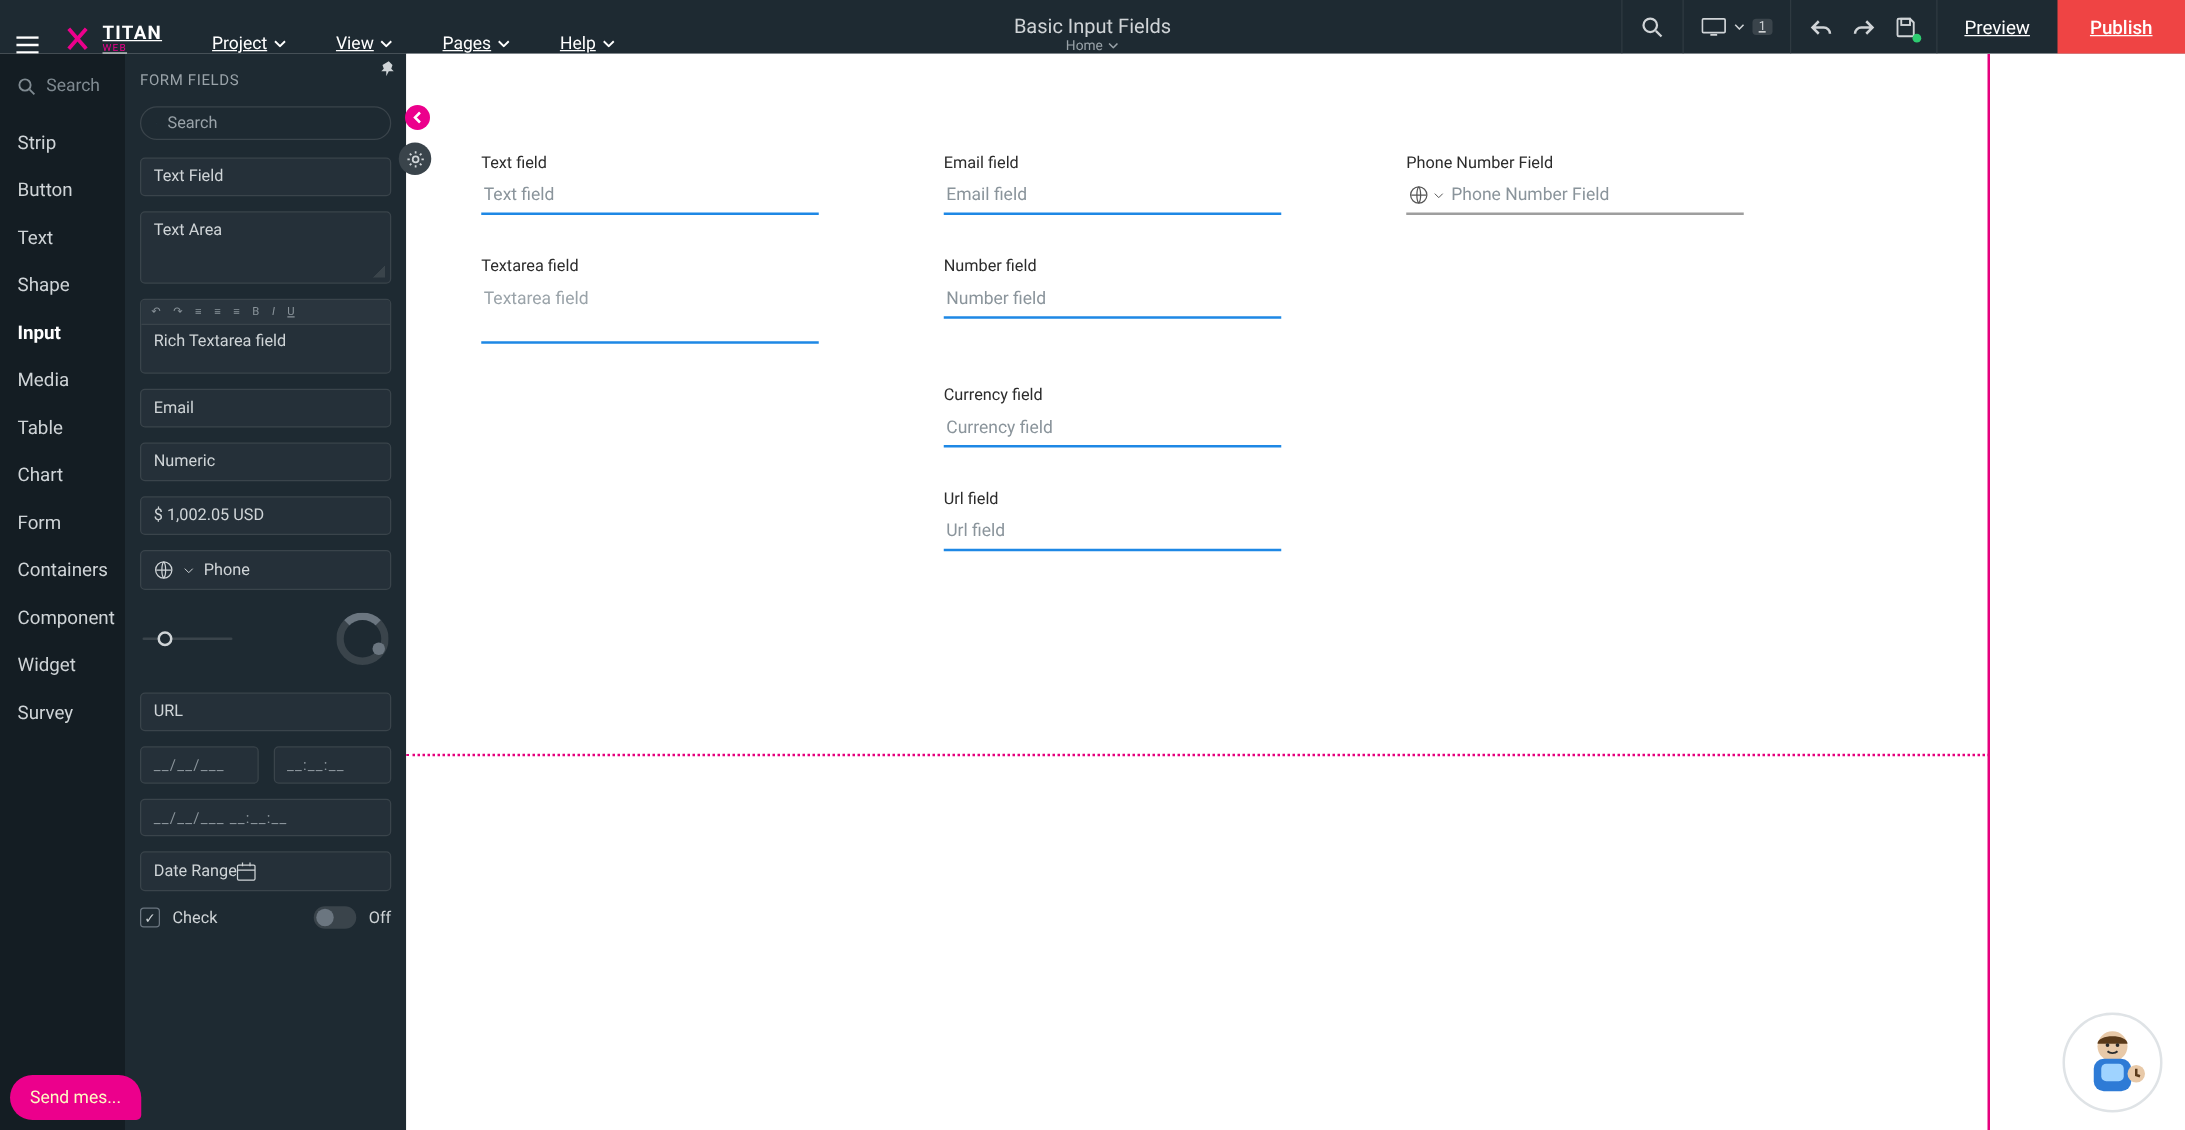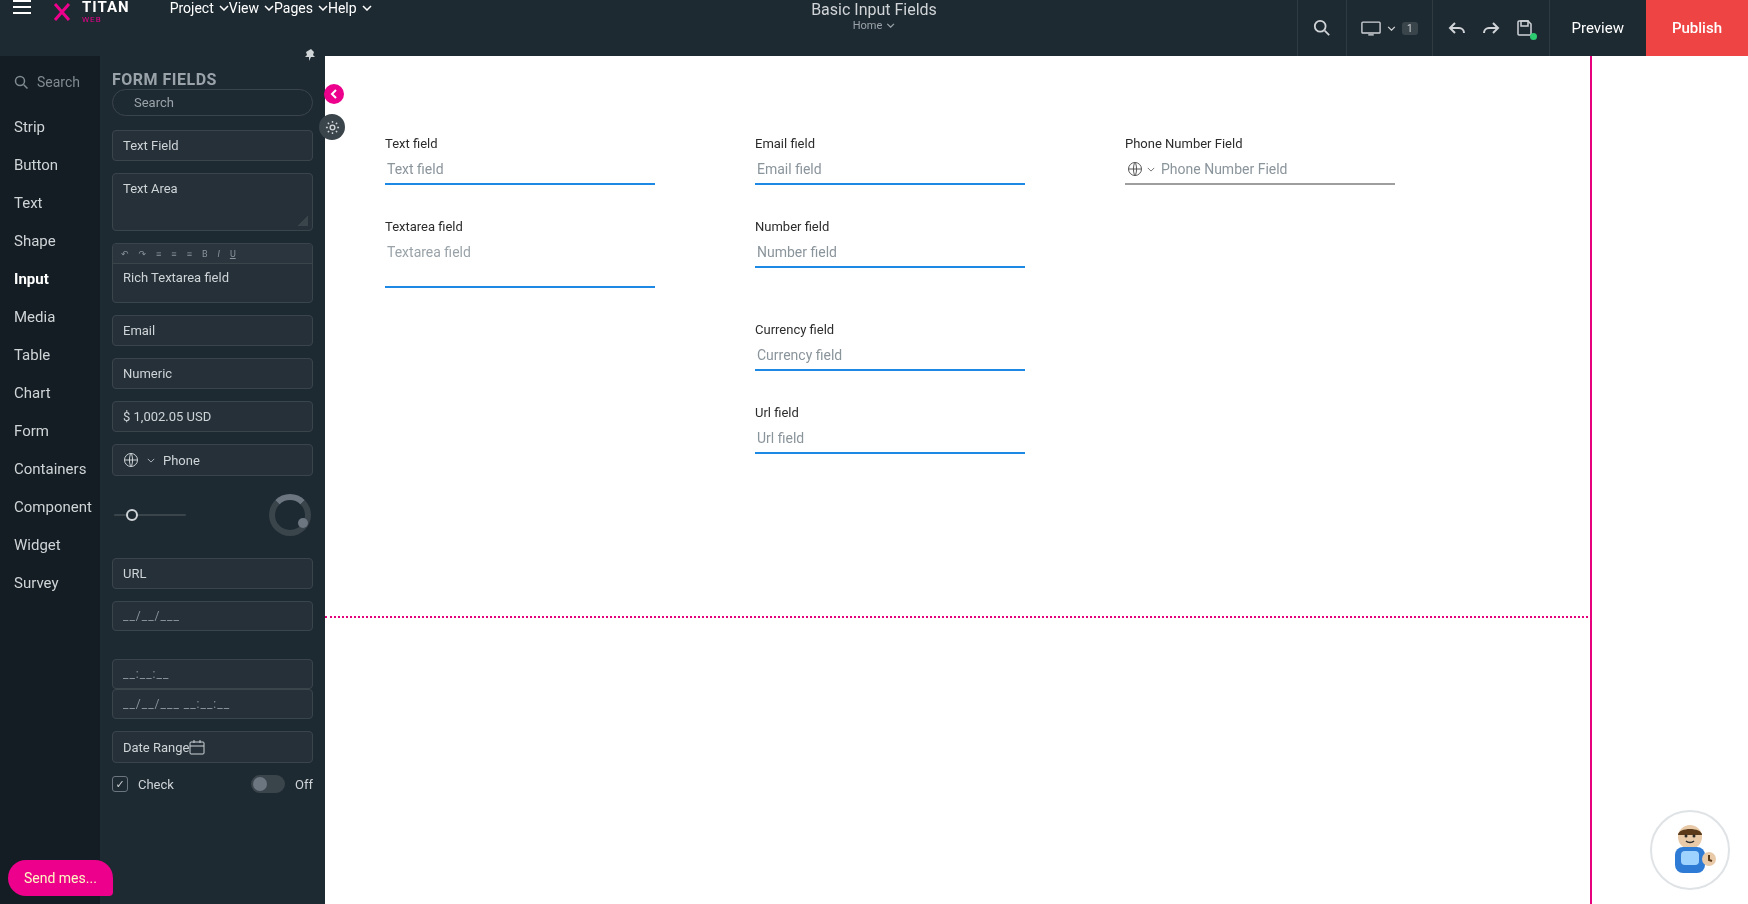--- a/index.html
+++ b/index.html
@@ -1,26 +1,26 @@
 <!DOCTYPE html>
 <html><head>
 <meta charset="utf-8">
 <style>
 * { margin: 0; padding: 0; box-sizing: border-box; font-family: -apple-system, BlinkMacSystemFont, "Segoe UI", Roboto, sans-serif; }
 body { width: 1748px; height: 904px; overflow: hidden; background: #fff; }
 
 
-.topbar { height: 56px; background: #1e2a32; display: flex; align-items: flex-start; color: #fff; font-size: 14px; }
+.topbar { height: 43px; background: #1e2a32; display: flex; align-items: flex-end; color: #fff; font-size: 14px; text-decoration: underline; }
 .topbar .hamburger { width: 44px; display:flex; align-items:center; justify-content:center; cursor:pointer; }
 .topbar .hamburger svg { width:18px; height:14px; }
 .topbar .logo { display:flex; align-items:center; margin-left:6px; margin-right:40px; }
 .topbar .logo-mark { width:24px; height:24px; margin-right:8px; }
 .topbar .logo-text { font-weight:700; font-size:15px; letter-spacing:1px; color:#fff; line-height:1; }
 .topbar .logo-sub { font-size:8px; color:#ec008c; display:block; letter-spacing:1px; }
-.topbar .menus { display:flex; }
+.topbar .menus { display:flex; gap:40px; }
 .topbar .menu-item { display:flex; align-items:center; gap:5px; cursor:pointer; }
 .topbar .menu-item svg { width:10px; height:6px; }
 .topbar .center-title { position:absolute; left:50%; transform:translateX(-50%); text-align:center; line-height:1.2; }
 .topbar .center-title .main { font-size:16px; color:#d0d4d7; }
 .topbar .center-title .sub { font-size:11px; color:#9aa3a9; display:flex; align-items:center; justify-content:center; gap:4px;}
 .topbar .right-tools { margin-left:auto; display:flex; align-items:center; height:100%; }
 .topbar .tool-group { display:flex; align-items:center; height:100%; padding:0 14px; border-left:1px solid #2f3a41; gap:14px;}
 .topbar .tool-btn { width:20px; height:20px; display:flex; align-items:center; justify-content:center; cursor:pointer; color:#d0d4d7;}
 .topbar .preview { padding:0 22px; cursor:pointer; font-size:15px; }
 .topbar .publish { background:#ef4444; height:100%; padding:0 26px; display:flex; align-items:center; cursor:pointer; font-size:15px; font-weight:500;}
@@ -32,37 +32,37 @@
 
 
 .left-rail { width:100px; background:#141d23; color:#cfd4d7; padding-top:18px; font-size:14px; overflow:hidden;}
 .left-rail .search-row { display:flex; align-items:center; gap:8px; padding:0 14px 18px 14px; color:#7f8a91; }
 .left-rail .rail-item { padding:10px 14px; cursor:pointer; color:#cfd4d7; font-size:15px;}
 .left-rail .rail-item.active { color:#fff; font-weight:700; }
 
 
 .panel { width:225px; background:#1e2a32; color:#cfd4d7; position:relative; padding:14px 12px 0 12px; overflow-y:auto; }
 .panel::-webkit-scrollbar{width:6px;} .panel::-webkit-scrollbar-thumb{background:#2f3a41;}
-.panel-header { font-size:16px; letter-spacing:0.5px; color:#9aa3a9; font-weight:700;}
+.panel-header { font-size:12px; letter-spacing:0.5px; color:#9aa3a9; margin-bottom:14px; font-weight:400;}
 .panel-search { display:flex; align-items:center; gap:8px; border:1px solid #3a444b; border-radius:14px; padding:5px 12px; margin-bottom:14px;}
 .panel-search input { background:transparent; border:none; outline:none; color:#cfd4d7; font-size:13px; flex:1;}
 .form-el { border:1px solid #3a444b; background:#253039; border-radius:4px; padding:7px 10px; margin-bottom:12px; font-size:13px; color:#cfd4d7; cursor:grab; }
 .form-el.textarea { height:58px; position:relative; }
 .form-el.textarea::after{ content:""; position:absolute; right:4px; bottom:4px; width:10px; height:10px; background:linear-gradient(135deg, transparent 50%, #3a444b 50%);}
 .form-el.rich { height:60px; padding:0; overflow:hidden;}
 .form-el.rich .rich-toolbar { height:20px; background:#2a353e; display:flex; align-items:center; gap:10px; padding:0 8px; font-size:9px; color:#8a949b; border-bottom:1px solid #3a444b;}
 .form-el.rich .rich-body { padding:6px 10px; font-size:13px;}
 .form-el.phone { display:flex; align-items:center; gap:8px;}
 .form-el.phone .globe { width:16px; height:16px; }
 .slider-row { display:flex; align-items:center; justify-content:space-between; margin:18px 2px 22px 2px; }
 .slider-track { width:72px; height:2px; background:#3a444b; position:relative; border-radius:2px;}
 .slider-track .thumb { position:absolute; left:12px; top:-5px; width:12px; height:12px; border-radius:50%; background:#1e2a32; border:2px solid #cfd4d7;}
 .dial { width:42px; height:42px; border-radius:50%; border:6px solid #3a444b; border-top-color:#6b7680; position:relative;}
 .dial::after{content:""; position:absolute; right:-3px; top:18px; width:10px;height:10px;border-radius:50%; background:#6b7680;}
-.date-row { display:flex; gap:28px; flex-direction:column;}
+.date-row { display:flex; gap:12px; margin-bottom:12px;}
 .date-row .form-el { flex:1; margin-bottom:0; font-size:12px; letter-spacing:1px; color:#8a949b; text-align:left;}
 .form-el.daterange { display:flex; align-items:center; justify-content:flex-start;}
 .toggle-row { display:flex; align-items:center; gap:10px; font-size:13px; margin-bottom:10px;}
 .check-box { width:16px; height:16px; border:1px solid #6b7680; border-radius:3px; display:flex; align-items:center; justify-content:center; color:#cfd4d7; font-size:11px;}
 .toggle { width:34px; height:18px; border-radius:10px; background:#3a444b; position:relative; margin-left:auto;}
 .toggle::after{content:""; position:absolute; left:2px; top:2px; width:14px; height:14px; border-radius:50%; background:#6b7680;}
 
 
 .collapse-btn { position:absolute; left:324px; top:84px; width:20px; height:20px; background:#ec008c; border-radius:50%; display:flex; align-items:center; justify-content:center; cursor:pointer; z-index:5;}
 .gear-btn { position:absolute; left:319px; top:114px; width:26px; height:26px; background:#3a444b; border-radius:50%; display:flex; align-items:center; justify-content:center; cursor:pointer; z-index:5; color:#cfd4d7;}

